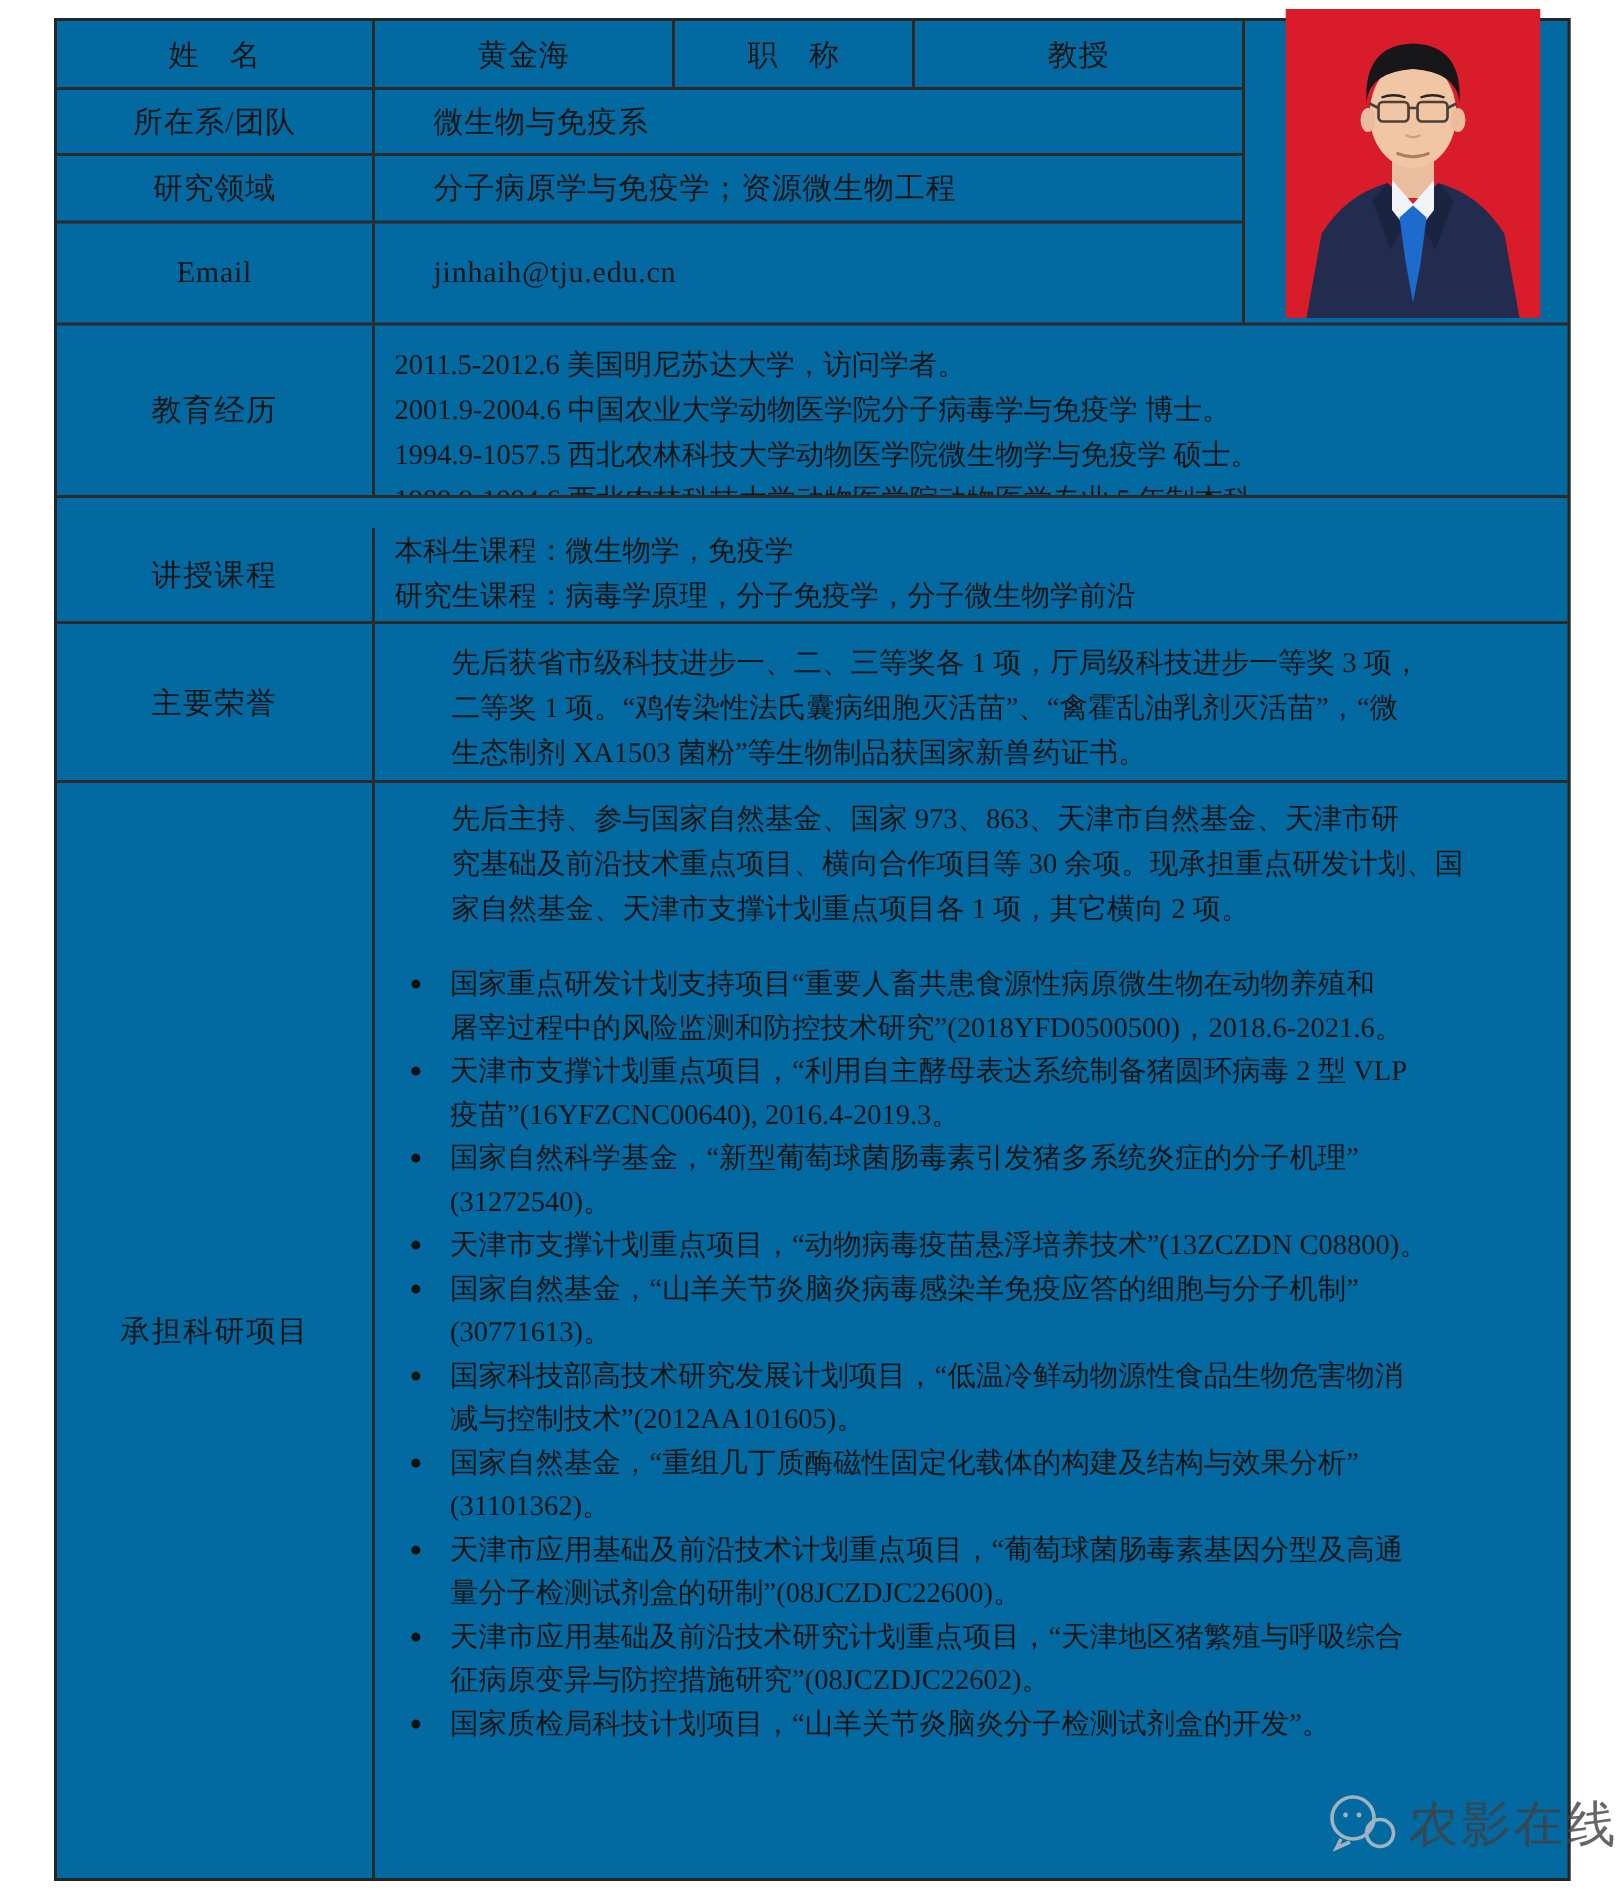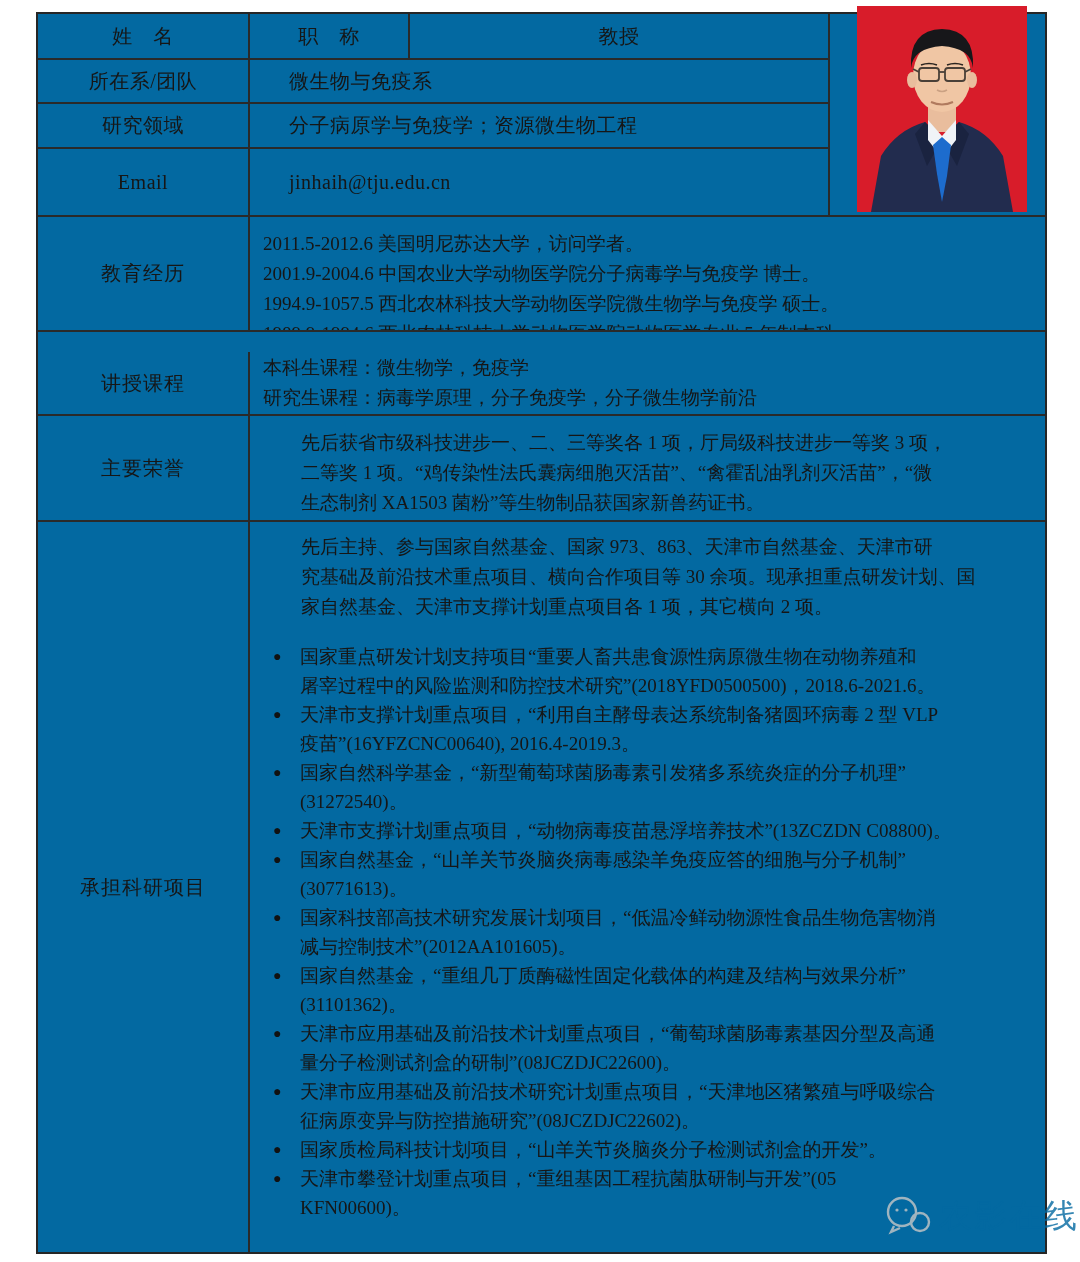--- a/index.html
+++ b/index.html
@@ -53,33 +53,34 @@
   .proj-list{list-style:none;margin:20px 0 0 0;padding:0;}
   .proj-item{position:relative;padding-left:37px;}
   .proj-item::before{content:"●";position:absolute;left:10px;top:0;font-size:14px;line-height:29px;color:#111;}
   .proj-item .line{line-height:29px;}
   
   .watermark{
     position:absolute;left:882px;top:1190px;z-index:9;display:flex;align-items:center;gap:1px;
     pointer-events:none;opacity:.8;
   }
   .watermark-text{
-    font-size:33px;color:#0369a1;letter-spacing:2px;white-space:nowrap;
+    font-size:33px;color:#404040;letter-spacing:2px;white-space:nowrap;
     font-family:"Liberation Serif","DejaVu Serif",serif;
   }
 </style>
 </head>
 <body>
 
 <div class="doc-table">
 
   <div class="top-section">
     <div class="top-left">
       <div class="hrow hrow-1">
         <div class="cell cell-label">姓　名</div>
+        <div class="cell cell-name">黄金海</div>
         <div class="cell cell-title-label">职　称</div>
         <div class="cell cell-title-value">教授</div>
       </div>
       <div class="hrow hrow-2">
         <div class="cell cell-label">所在系/团队</div>
         <div class="cell cell-value">微生物与免疫系</div>
       </div>
       <div class="hrow hrow-3">
         <div class="cell cell-label">研究领域</div>
         <div class="cell cell-value">分子病原学与免疫学；资源微生物工程</div>
@@ -218,24 +219,20 @@
             <div class="line">天津市应用基础及前沿技术计划重点项目，“葡萄球菌肠毒素基因分型及高通</div>
             <div class="line">量分子检测试剂盒的研制”(08JCZDJC22600)。</div>
           </li>
           <li class="proj-item">
             <div class="line">天津市应用基础及前沿技术研究计划重点项目，“天津地区猪繁殖与呼吸综合</div>
             <div class="line">征病原变异与防控措施研究”(08JCZDJC22602)。</div>
           </li>
           <li class="proj-item">
             <div class="line">国家质检局科技计划项目，“山羊关节炎脑炎分子检测试剂盒的开发”。</div>
           </li>
-          <li class="proj-item">
-            <div class="line">天津市攀登计划重点项目，“重组基因工程抗菌肽研制与开发”(05</div>
-            <div class="line">KFN00600)。</div>
-          </li>
         </ul>
     </div>
   </div>
 
 </div>
 
 <div class="watermark">
   <svg width="56" height="52" viewBox="0 0 56 52" aria-hidden="true">
     <g stroke="#c7c7c7" stroke-width="2.4" fill="none">
       <circle cx="20" cy="22" r="14"></circle>

